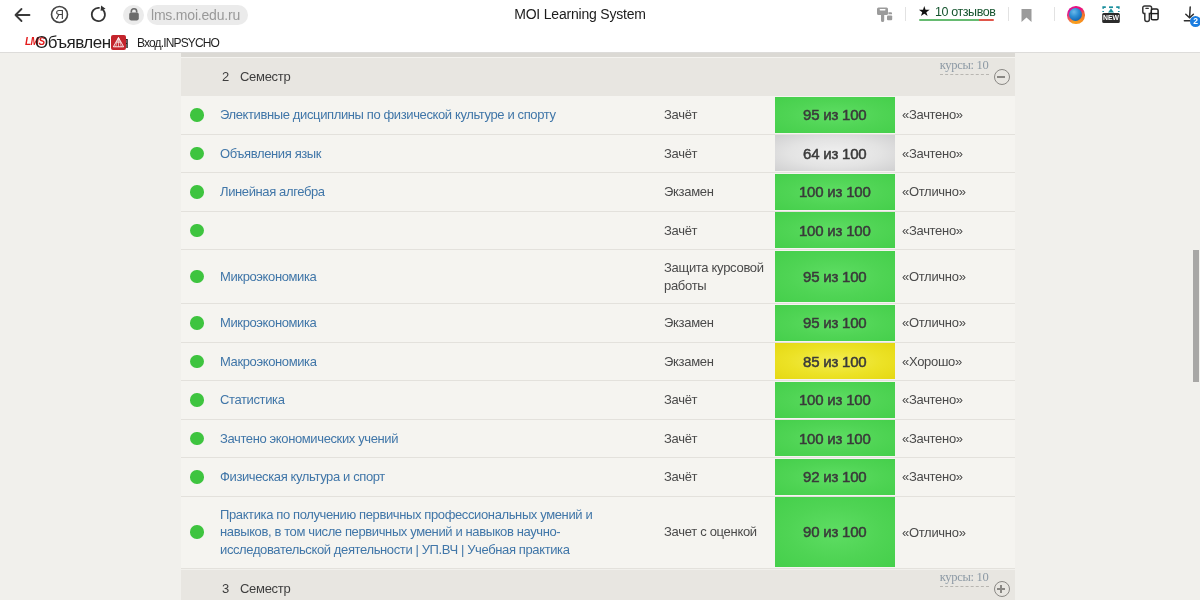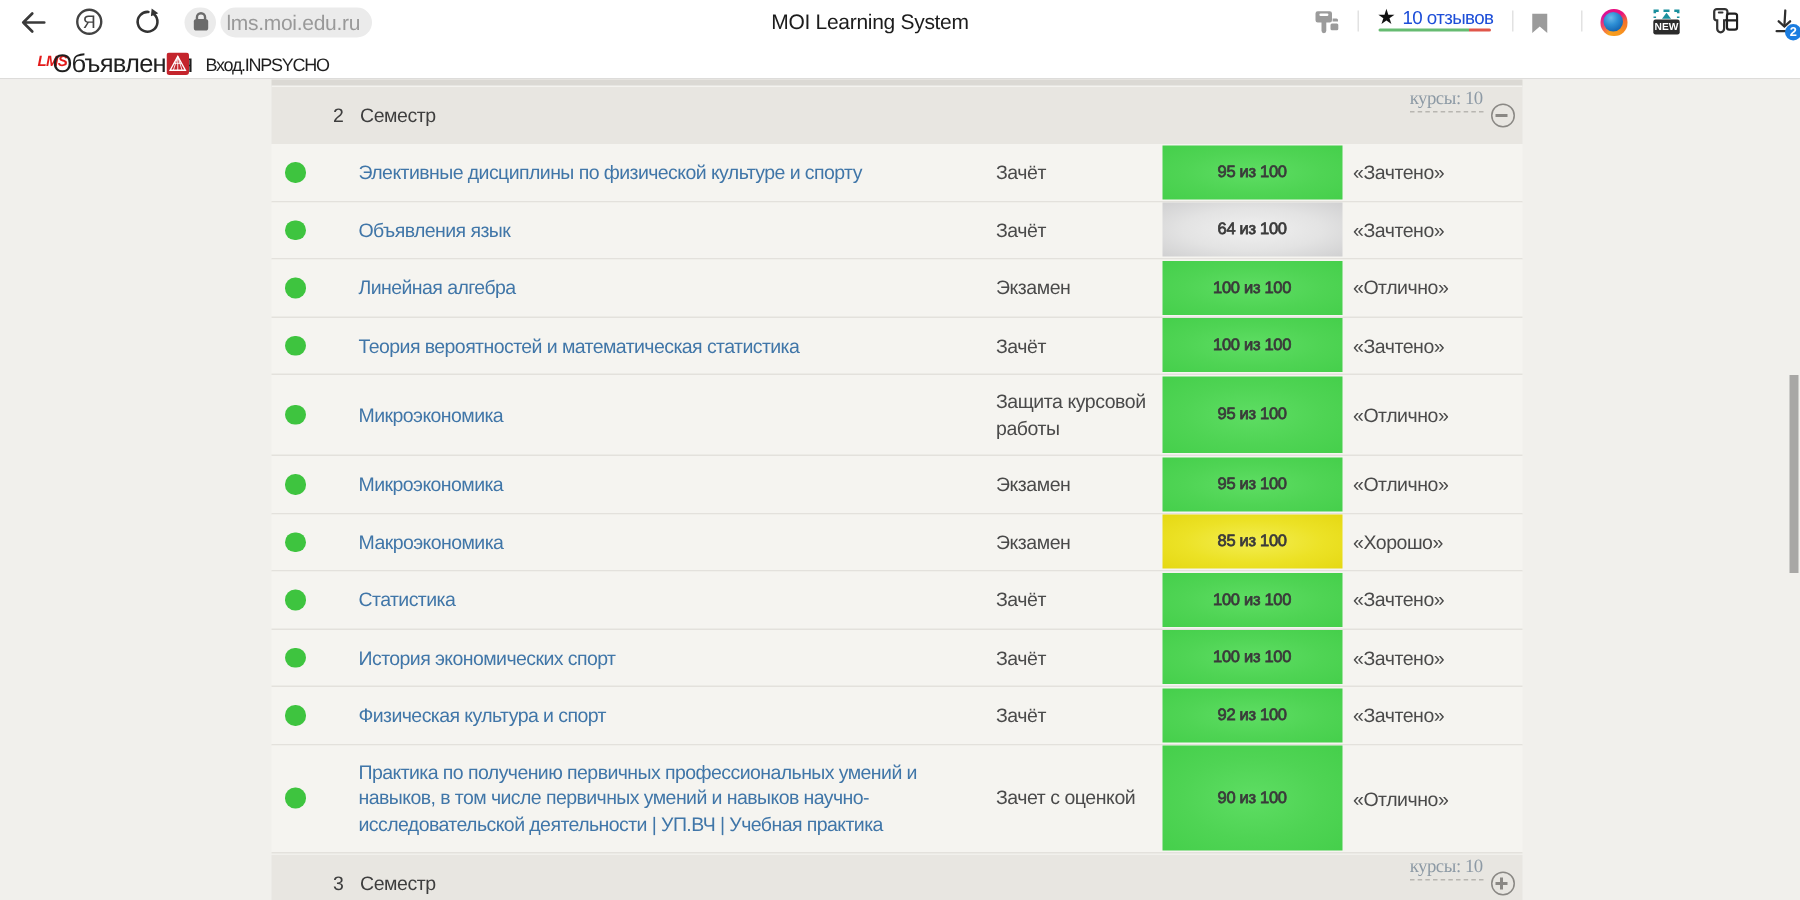--- a/index.html
+++ b/index.html
@@ -8,21 +8,21 @@
 .abs { position:absolute; }
 
 
 #toolbar { position:absolute; left:0; top:0; width:1200px; height:30px; background:#fff; }
 #bookbar { position:absolute; left:0; top:30px; width:1200px; height:22.5px; background:#fff; border-bottom:1.5px solid #dddcda; }
 .badge { position:absolute; top:4.5px; height:20px; background:#ebebeb; border-radius:10px; }
 #urltext { color:#999; font-size:14px; letter-spacing:-0.2px; line-height:20px; padding:0 4.5px; }
 #title { position:absolute; top:0; left:450px; width:260px; text-align:center; font-size:14px; letter-spacing:-0.2px; line-height:29px; color:#1c1c1c; }
 .divider { position:absolute; top:7px; width:1px; height:14px; background:#e2e2e2; }
 #reviews { position:absolute; left:919px; top:0; width:76px; }
-#revtext { position:absolute; left:16px; top:0; font-size:12.5px; letter-spacing:-0.4px; line-height:25px; color:#1d4ed8; white-space:nowrap; }
+#revtext { position:absolute; left:16px; top:0; font-size:12.5px; letter-spacing:-0.4px; line-height:25px; color:#14532d; white-space:nowrap; }
 #revbar { position:absolute; left:0; top:18.7px; width:75px; height:2.6px; border-radius:2px; background:linear-gradient(to right,#66bb71 0 80%,#e0564a 80% 100%); }
 #star { position:absolute; left:-1px; top:3px; font-size:14px; color:#111; }
 .bmtext { position:absolute; top:2px; font-size:17px; letter-spacing:-0.5px; line-height:21px; color:#1f1f1f; }
 
 
 #content { position:absolute; left:0; top:53px; width:1200px; height:547px; background:#f1f0ec; }
 #table { position:absolute; left:180.5px; top:0; width:834px; }
 #topstrip { height:4.5px; background:#dbd9d4; border-bottom:1px solid #f4f3ef; }
 .sechead { position:relative; height:38.5px; background:#e8e6e1; }
 .sechead .num { position:absolute; left:41.5px; top:0; height:100%; display:flex; align-items:center; font-size:13px; color:#3e3e3e; }
@@ -30,23 +30,23 @@
 .kursy { position:absolute; right:26px; top:0; height:100%; display:flex; align-items:flex-start;font-family:Liberation Serif, serif; }
 .kursy span { font-size:12.5px; letter-spacing:-0.3px; color:#8d9aa5; border-bottom:1.5px dashed #b8b6b1; padding-bottom:1px; line-height:15px; }
 .circ { position:absolute; right:5px; top:50%; margin-top:-8px; width:16px; height:16px; border:1.6px solid #8a8884; border-radius:50%; }
 .circ .h { position:absolute; left:2.6px; top:6.1px; width:8px; height:1.8px; background:#8a8884; }
 .circ .v { position:absolute; left:5.7px; top:3px; width:1.8px; height:8px; background:#8a8884; }
 .row { position:relative; background:#f5f4f0; border-bottom:1px solid #e3e1dc; }
 .r38 { height:38.5px; }
 .r54 { height:54px; }
 .r72 { height:72px; }
 .dot { position:absolute; left:9.5px; top:50%; margin-top:-6.75px; width:13.5px; height:13.5px; border-radius:50%; background:#3ec43f; }
-.course { position:absolute; left:39.5px; top:0; height:100%; width:420px; display:flex; align-items:center; font-size:13px; letter-spacing:-0.38px; color:#4076a8; line-height:17.5px;margin-left:19px; }
+.course { position:absolute; left:39.5px; top:0; height:100%; width:420px; display:flex; align-items:center; font-size:13px; letter-spacing:-0.38px; color:#4076a8; line-height:17.5px; }
 .type { position:absolute; left:483.5px; top:0; height:100%; width:112px; display:flex; align-items:center; font-size:13px; letter-spacing:-0.3px; color:#4a4a4a; line-height:17.5px; }
-.score { position:absolute; left:594.5px; top:0.5px; bottom:1px; width:119.5px; display:flex; align-items:center; justify-content:center; font-size:11px; font-weight:normal; -webkit-text-stroke:0.5px #3a3a3a; letter-spacing:-0.2px; color:#3a3a3a; }
+.score { position:absolute; left:594.5px; top:0.5px; bottom:1px; width:119.5px; display:flex; align-items:center; justify-content:center; font-size:15px; font-weight:normal; -webkit-text-stroke:0.5px #3a3a3a; letter-spacing:-0.2px; color:#3a3a3a; }
 .sc-g { background:radial-gradient(ellipse at 50% 50%, #5edd63 0%, #4fd454 55%, #45cf4b 100%); }
 .sc-s { background:radial-gradient(ellipse at 50% 50%, #f0f0f0 0%, #e3e3e3 55%, #d0d0d1 100%); }
 .sc-y { background:radial-gradient(ellipse at 50% 50%, #f3ed52 0%, #ece226 55%, #e5d813 100%); }
 .grade { position:absolute; left:721.5px; top:0; height:100%; display:flex; align-items:center; font-size:13px; letter-spacing:-0.3px; color:#4a4a4a; }
 #thumb { position:absolute; left:1193px; top:197px; width:6px; height:132px; background:#a8a7a5; }
 </style>
 </head>
 <body>
 
 <div id="toolbar">
@@ -172,21 +172,20 @@
     <div class="row r38">
       <div class="dot"></div>
       <div class="course">Линейная алгебра</div>
       <div class="type">Экзамен</div>
       <div class="score sc-g">100 из 100</div>
       <div class="grade">«Отлично»</div>
     </div>
 
     <div class="row r38">
       <div class="dot"></div>
-      <div class="course">Теория вероятностей и математическая статистика</div>
       <div class="type">Зачёт</div>
       <div class="score sc-g">100 из 100</div>
       <div class="grade">«Зачтено»</div>
     </div>
 
     <div class="row r54">
       <div class="dot"></div>
       <div class="course">Микроэкономика</div>
       <div class="type">Защита курсовой работы</div>
       <div class="score sc-g">95 из 100</div>
@@ -212,21 +211,21 @@
     <div class="row r38">
       <div class="dot"></div>
       <div class="course">Статистика</div>
       <div class="type">Зачёт</div>
       <div class="score sc-g">100 из 100</div>
       <div class="grade">«Зачтено»</div>
     </div>
 
     <div class="row r38">
       <div class="dot"></div>
-      <div class="course">История экономических спорт</div>
+      <div class="course">Зачтено экономических учений</div>
       <div class="type">Зачёт</div>
       <div class="score sc-g">100 из 100</div>
       <div class="grade">«Зачтено»</div>
     </div>
 
     <div class="row r38">
       <div class="dot"></div>
       <div class="course">Физическая культура и спорт</div>
       <div class="type">Зачёт</div>
       <div class="score sc-g">92 из 100</div>

